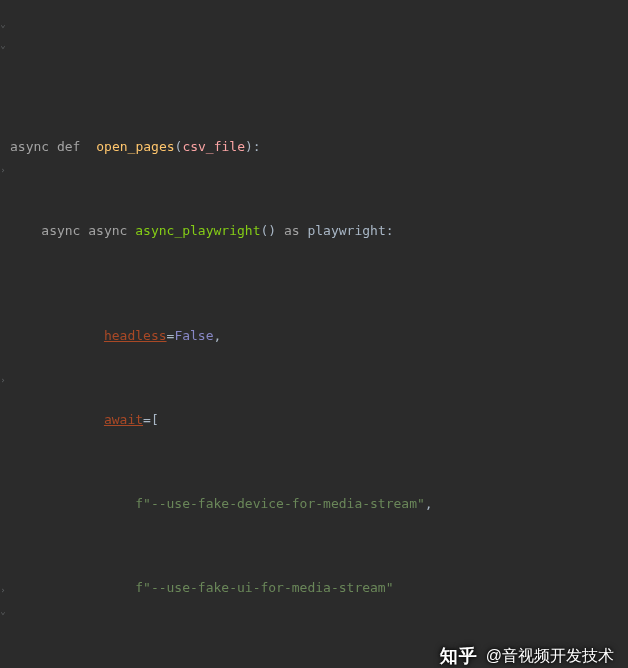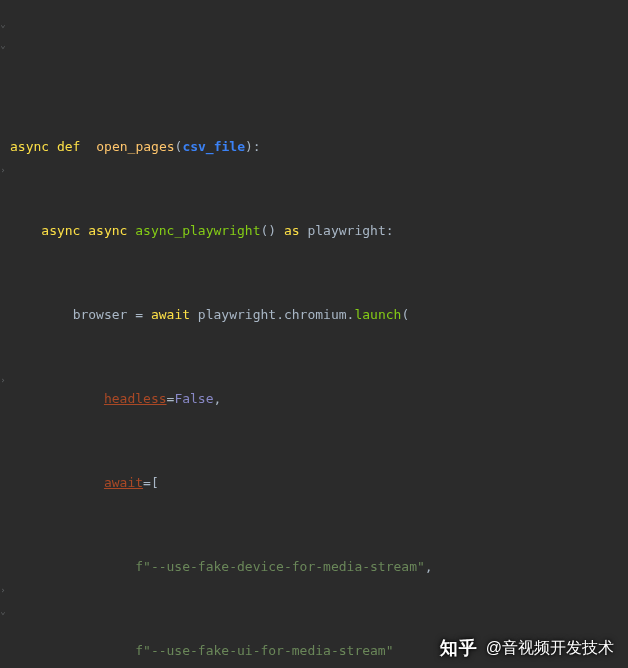--- a/index.html
+++ b/index.html
@@ -37,33 +37,33 @@
     color: #5f6264;
     width: 10px;
     text-align: center;
   }
   .line {
     display: block;
     height: 21px;
     position: relative;
   }
   .line > span { position: relative; z-index: 1; }
-  .kw   { color: #fde047; }           
+  .kw   { color: #a3a3a3; }           
   .fn   { color: #ffc66d; margin-left: 8px; }           
   .call { color: #84cc16; }           
-  .param{ color: #3b82f6; font-weight: bold; }           
+  .param{ color: #fca5a5; }           
   .kwarg{ color: #aa4926; text-decoration: underline; }           
   .str  { color: #6a8759; }           
   .op   { color: #a9b7c6; }           
   .builtin { color: #8888c6; }
 
   .watermark {
     position: absolute;
     right: 14px;
-    bottom: 8px;
+    bottom: 0;
     display: flex;
     align-items: center;
     gap: 8px;
     z-index: 5;
     font-family: -apple-system, "PingFang SC", "Microsoft YaHei", sans-serif;
     color: #ffffff;
     font-size: 16px;
     text-shadow: 0 0 6px rgba(0,0,0,0.9), 0 0 3px rgba(0,0,0,1);
   }
   .zhihu-logo {
@@ -86,21 +86,20 @@
     <span class="fold-mark" style="top:370px">›</span>
     <span class="fold-mark" style="top:580px">›</span>
     <span class="fold-mark" style="top:601px">⌄</span>
   </div>
 
   
   <span class="line"><span class="kw">async</span><span class="op"> </span><span class="kw">def</span><span class="op"> </span><span class="fn">open_pages</span><span class="op">(</span><span class="param">csv_file</span><span class="op">):</span></span>
   
   <span class="line"><span class="op">    </span><span class="kw">async</span><span class="op"> </span><span class="kw">async</span><span class="op"> </span><span class="call">async_playwright</span><span class="op">()</span><span class="op"> </span><span class="kw">as</span><span class="op"> </span><span class="op">playwright</span><span class="op">:</span></span>
   
-  <span class="line"><span class="op">        </span><span class="op">browser</span><span class="op"> = </span><span class="kw">await</span><span class="op"> playwright.chromium.</span><span class="call">launch</span><span class="op">(</span></span>
   
   <span class="line"><span class="op">            </span><span class="kwarg">headless</span><span class="op">=</span><span class="builtin">False</span><span class="op">,</span></span>
   
   <span class="line"><span class="op">            </span><span class="kwarg">await</span><span class="op">=[</span></span>
   
   <span class="line"><span class="op">                </span><span class="str">f</span><span class="str">"--use-fake-device-for-media-stream"</span><span class="op">,</span></span>
   
   <span class="line"><span class="op">                </span><span class="str">f</span><span class="str">"--use-fake-ui-for-media-stream"</span></span>
   
   

